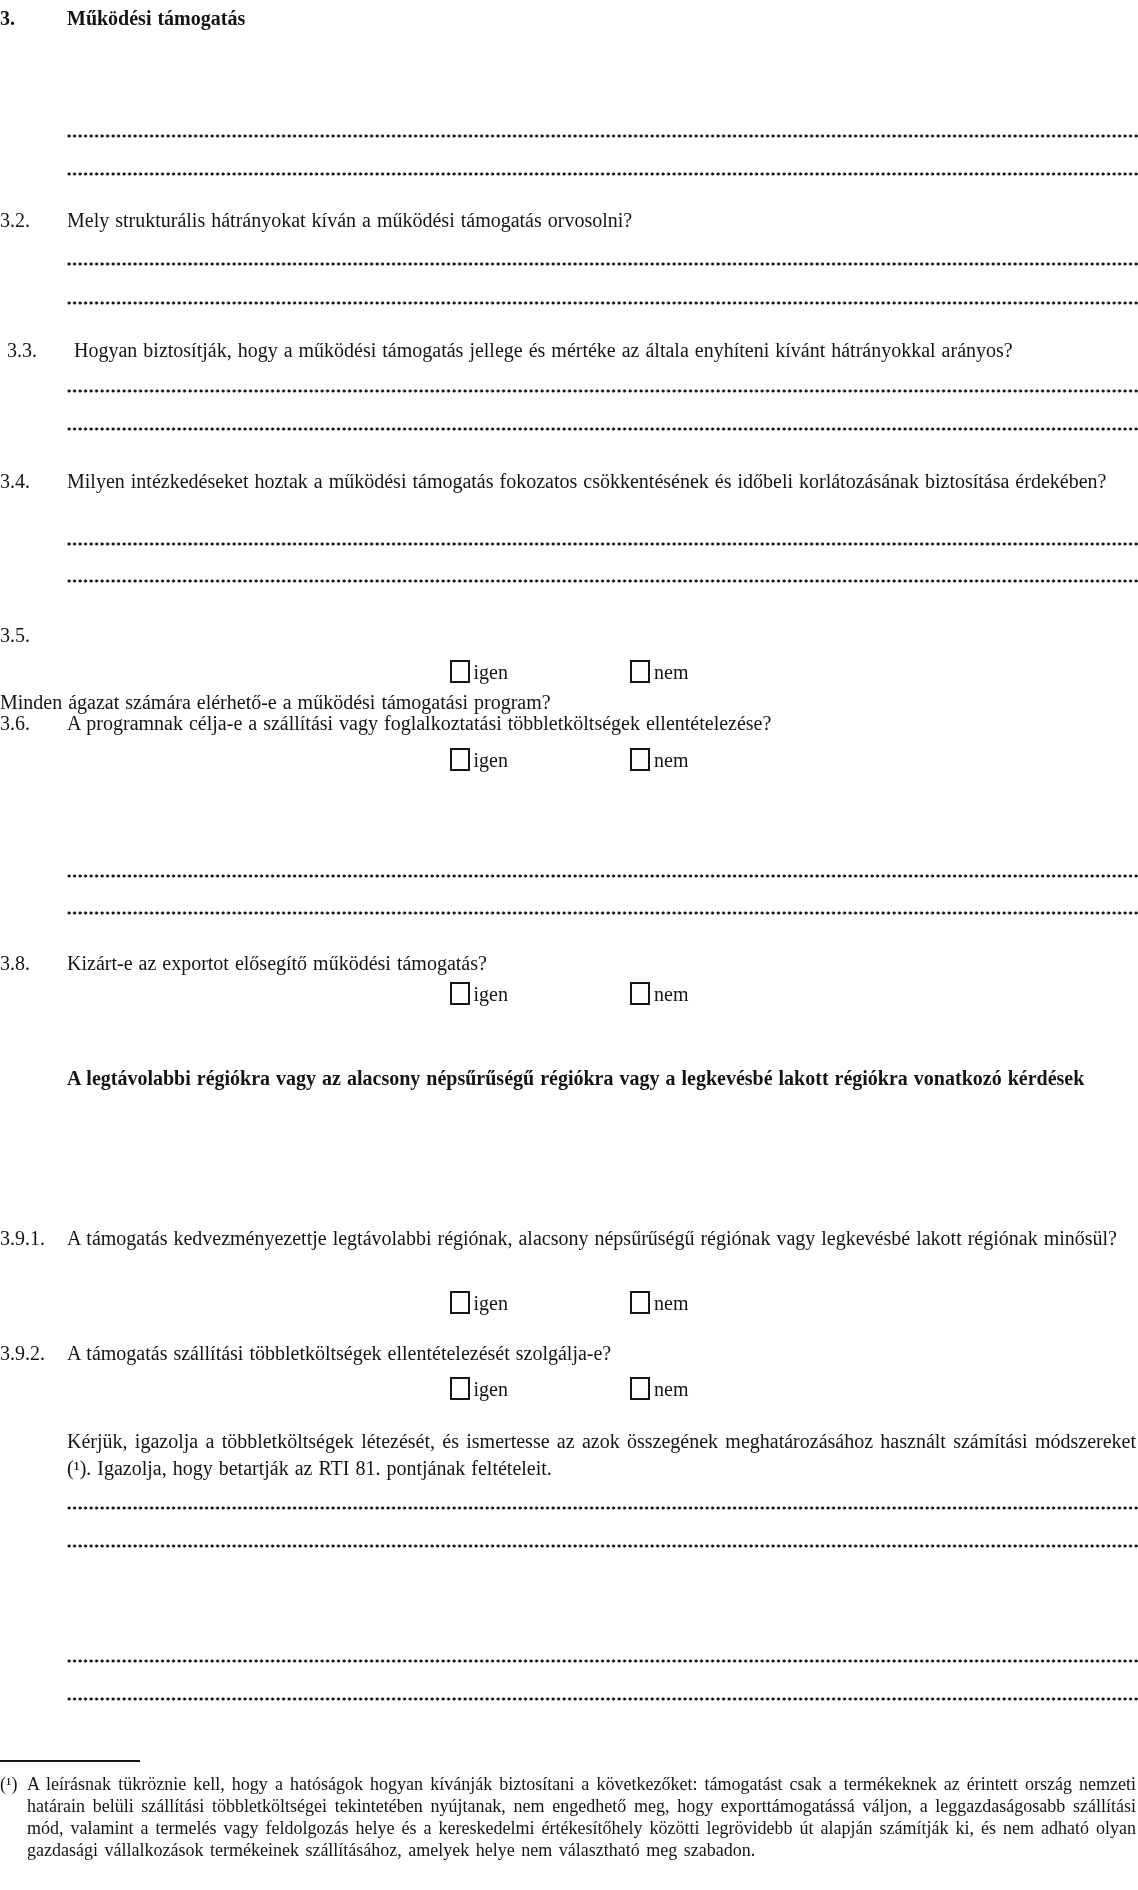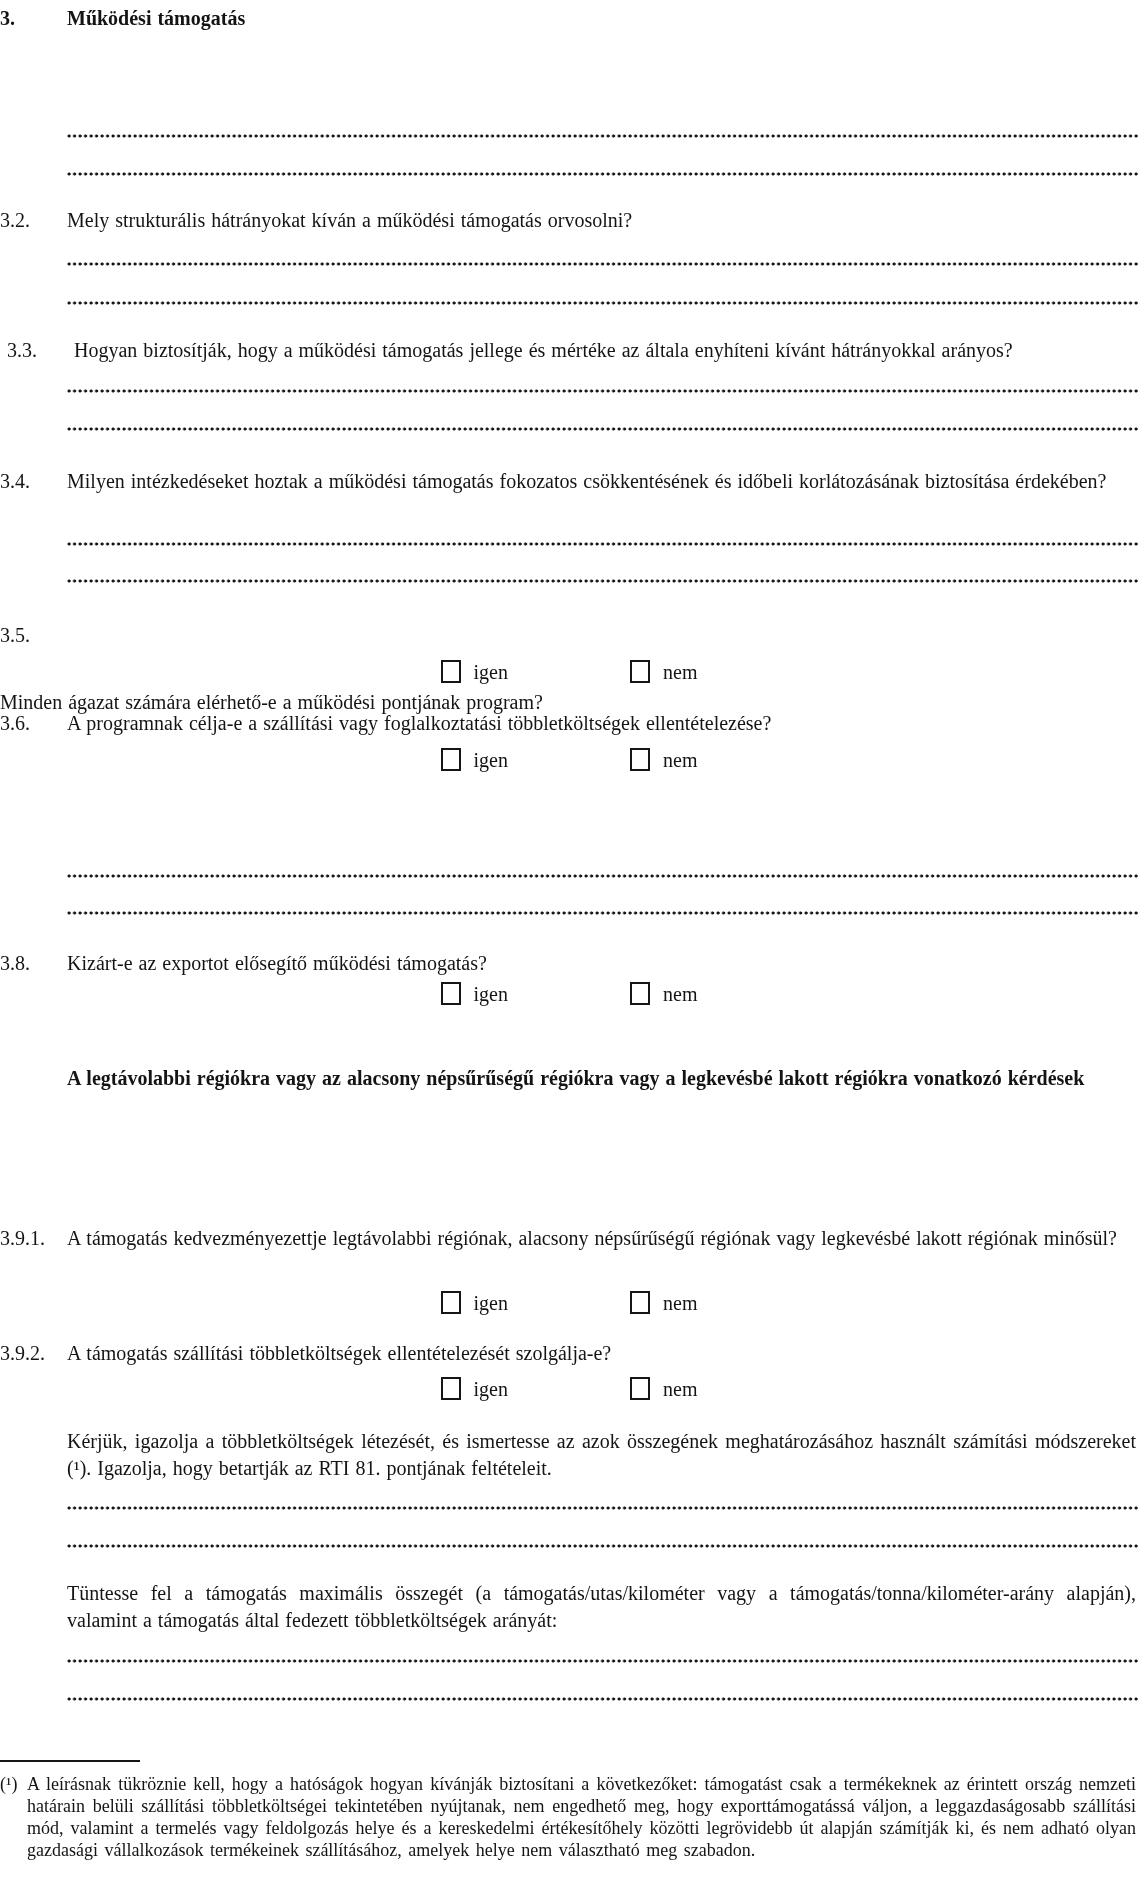--- a/index.html
+++ b/index.html
@@ -49,21 +49,21 @@
     left: 0;
     right: 0;
     display: flex;
     justify-content: center;
     column-gap: 122px;
     align-items: center;
   }
   .cb-group {
     display: flex;
     align-items: center;
-    column-gap: 13px;
+    column-gap: 4px;
   }
   .checkbox {
     width: 16px;
     height: 19px;
     border: 2.5px solid #161616;
     background: #ffffff;
     display: inline-block;
   }
   .cb-label { line-height: 22px; }
   .fn-rule {
@@ -121,21 +121,21 @@
 
   <div class="row" style="top:468px;">
     <span class="num">3.4.</span>
     <span class="qtext">Milyen intézkedéseket hoztak a működési támogatás fokozatos csökkentésének és időbeli korlátozásának biztosítása érdekében?</span>
   </div>
   <div class="answer-line" style="top:542px;"></div>
   <div class="answer-line" style="top:579px;"></div>
 
   <div class="row" style="top:622px;flex-direction:column;">
     <span class="num">3.5.</span>
-    <span class="qtext">Minden ágazat számára elérhető-e a működési pontjának program?</span>
+    <span class="qtext">Minden ágazat számára elérhető-e a működési támogatási program?</span>
   </div>
   <div class="cb-row" style="top:660px;">
     <span class="cb-group">
       <span class="checkbox"></span>
       <span class="cb-label">igen</span>
     </span>
     <span class="cb-group">
       <span class="checkbox"></span>
       <span class="cb-label">nem</span>
     </span>
@@ -210,24 +210,20 @@
     </span>
   </div>
 
   <div class="row" style="top:1428px;">
     <span class="num"></span>
     <span class="qtext">Kérjük, igazolja a többletköltségek létezését, és ismertesse az azok összegének meghatározásához használt számítási módszereket (¹). Igazolja, hogy betartják az RTI 81. pontjának feltételeit.</span>
   </div>
   <div class="answer-line" style="top:1506px;"></div>
   <div class="answer-line" style="top:1544px;"></div>
 
-  <div class="row" style="top:1580px;">
-    <span class="num"></span>
-    <span class="qtext">Tüntesse fel a támogatás maximális összegét (a támogatás/utas/kilométer vagy a támogatás/tonna/kilométer-arány alapján), valamint a támogatás által fedezett többletköltségek arányát:</span>
-  </div>
   <div class="answer-line" style="top:1659px;"></div>
   <div class="answer-line" style="top:1697px;"></div>
 
   <div class="fn-rule" style="top:1760px;"></div>
   <div class="footnote" style="top:1773px;">
     <span class="fn-marker">(¹)</span>
     <span class="fn-text">A leírásnak tükröznie kell, hogy a hatóságok hogyan kívánják biztosítani a következőket: támogatást csak a termékeknek az érintett ország nemzeti határain belüli szállítási többletköltségei tekintetében nyújtanak, nem engedhető meg, hogy exporttámogatássá váljon, a leggazdaságosabb szállítási mód, valamint a termelés vagy feldolgozás helye és a kereskedelmi értékesítőhely közötti legrövidebb út alapján számítják ki, és nem adható olyan gazdasági vállalkozások termékeinek szállításához, amelyek helye nem választható meg szabadon.</span>
   </div>
 
 </div>

